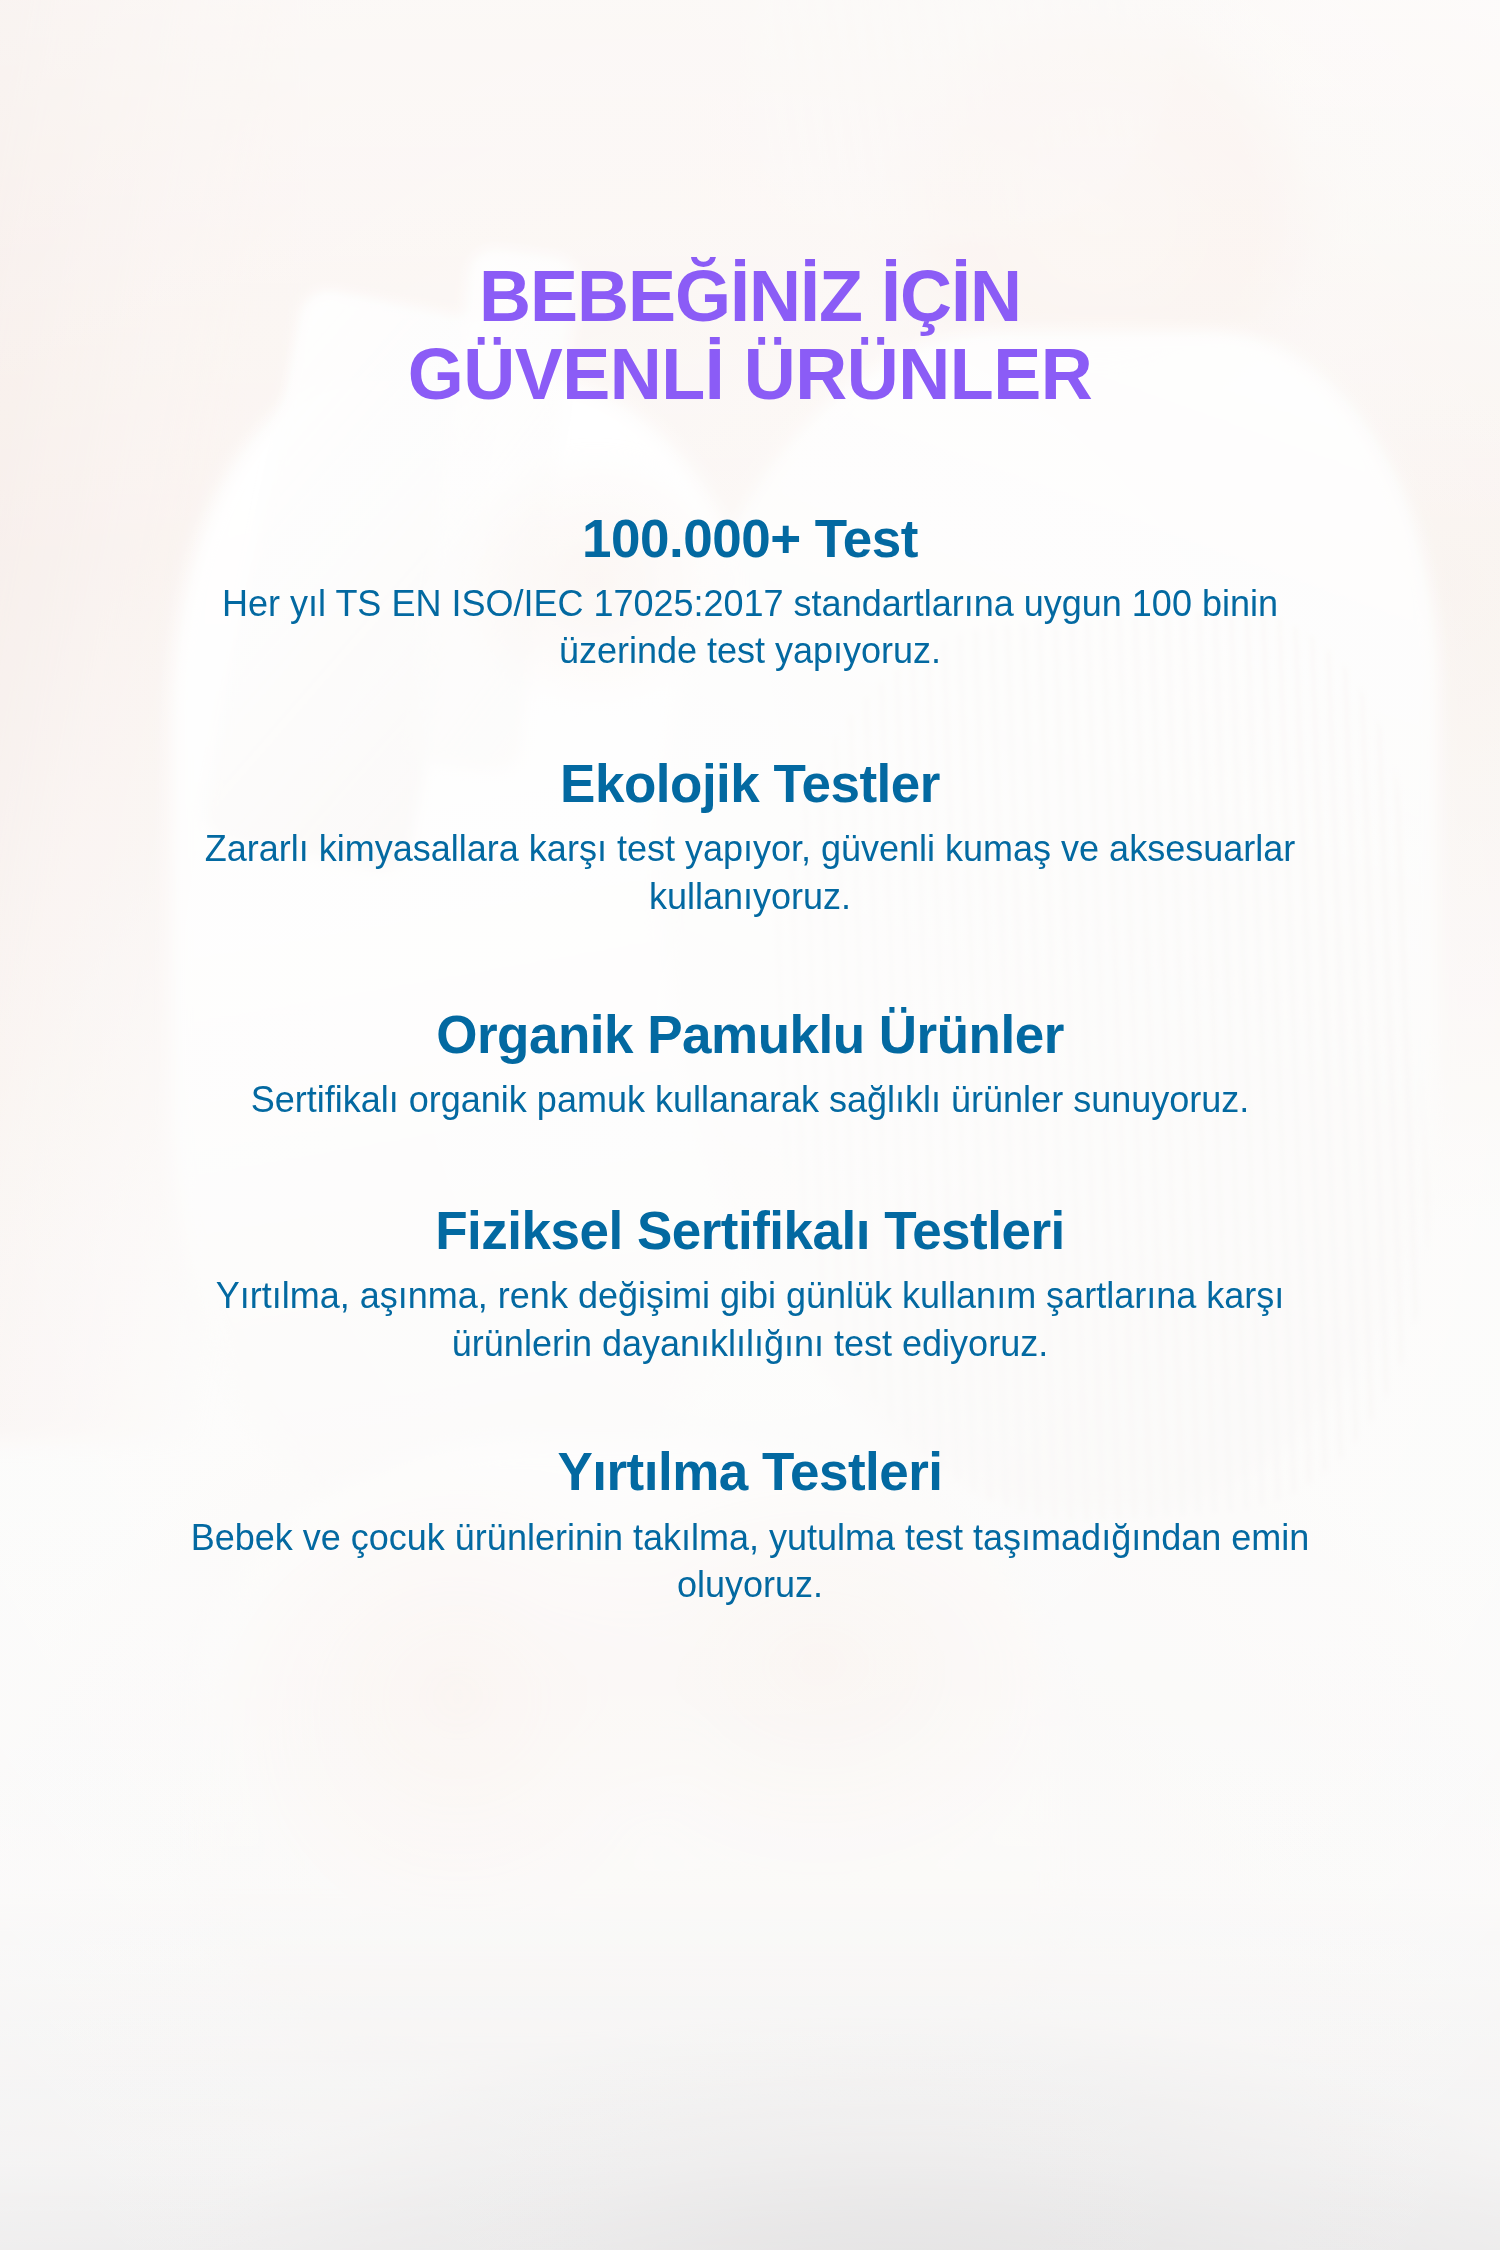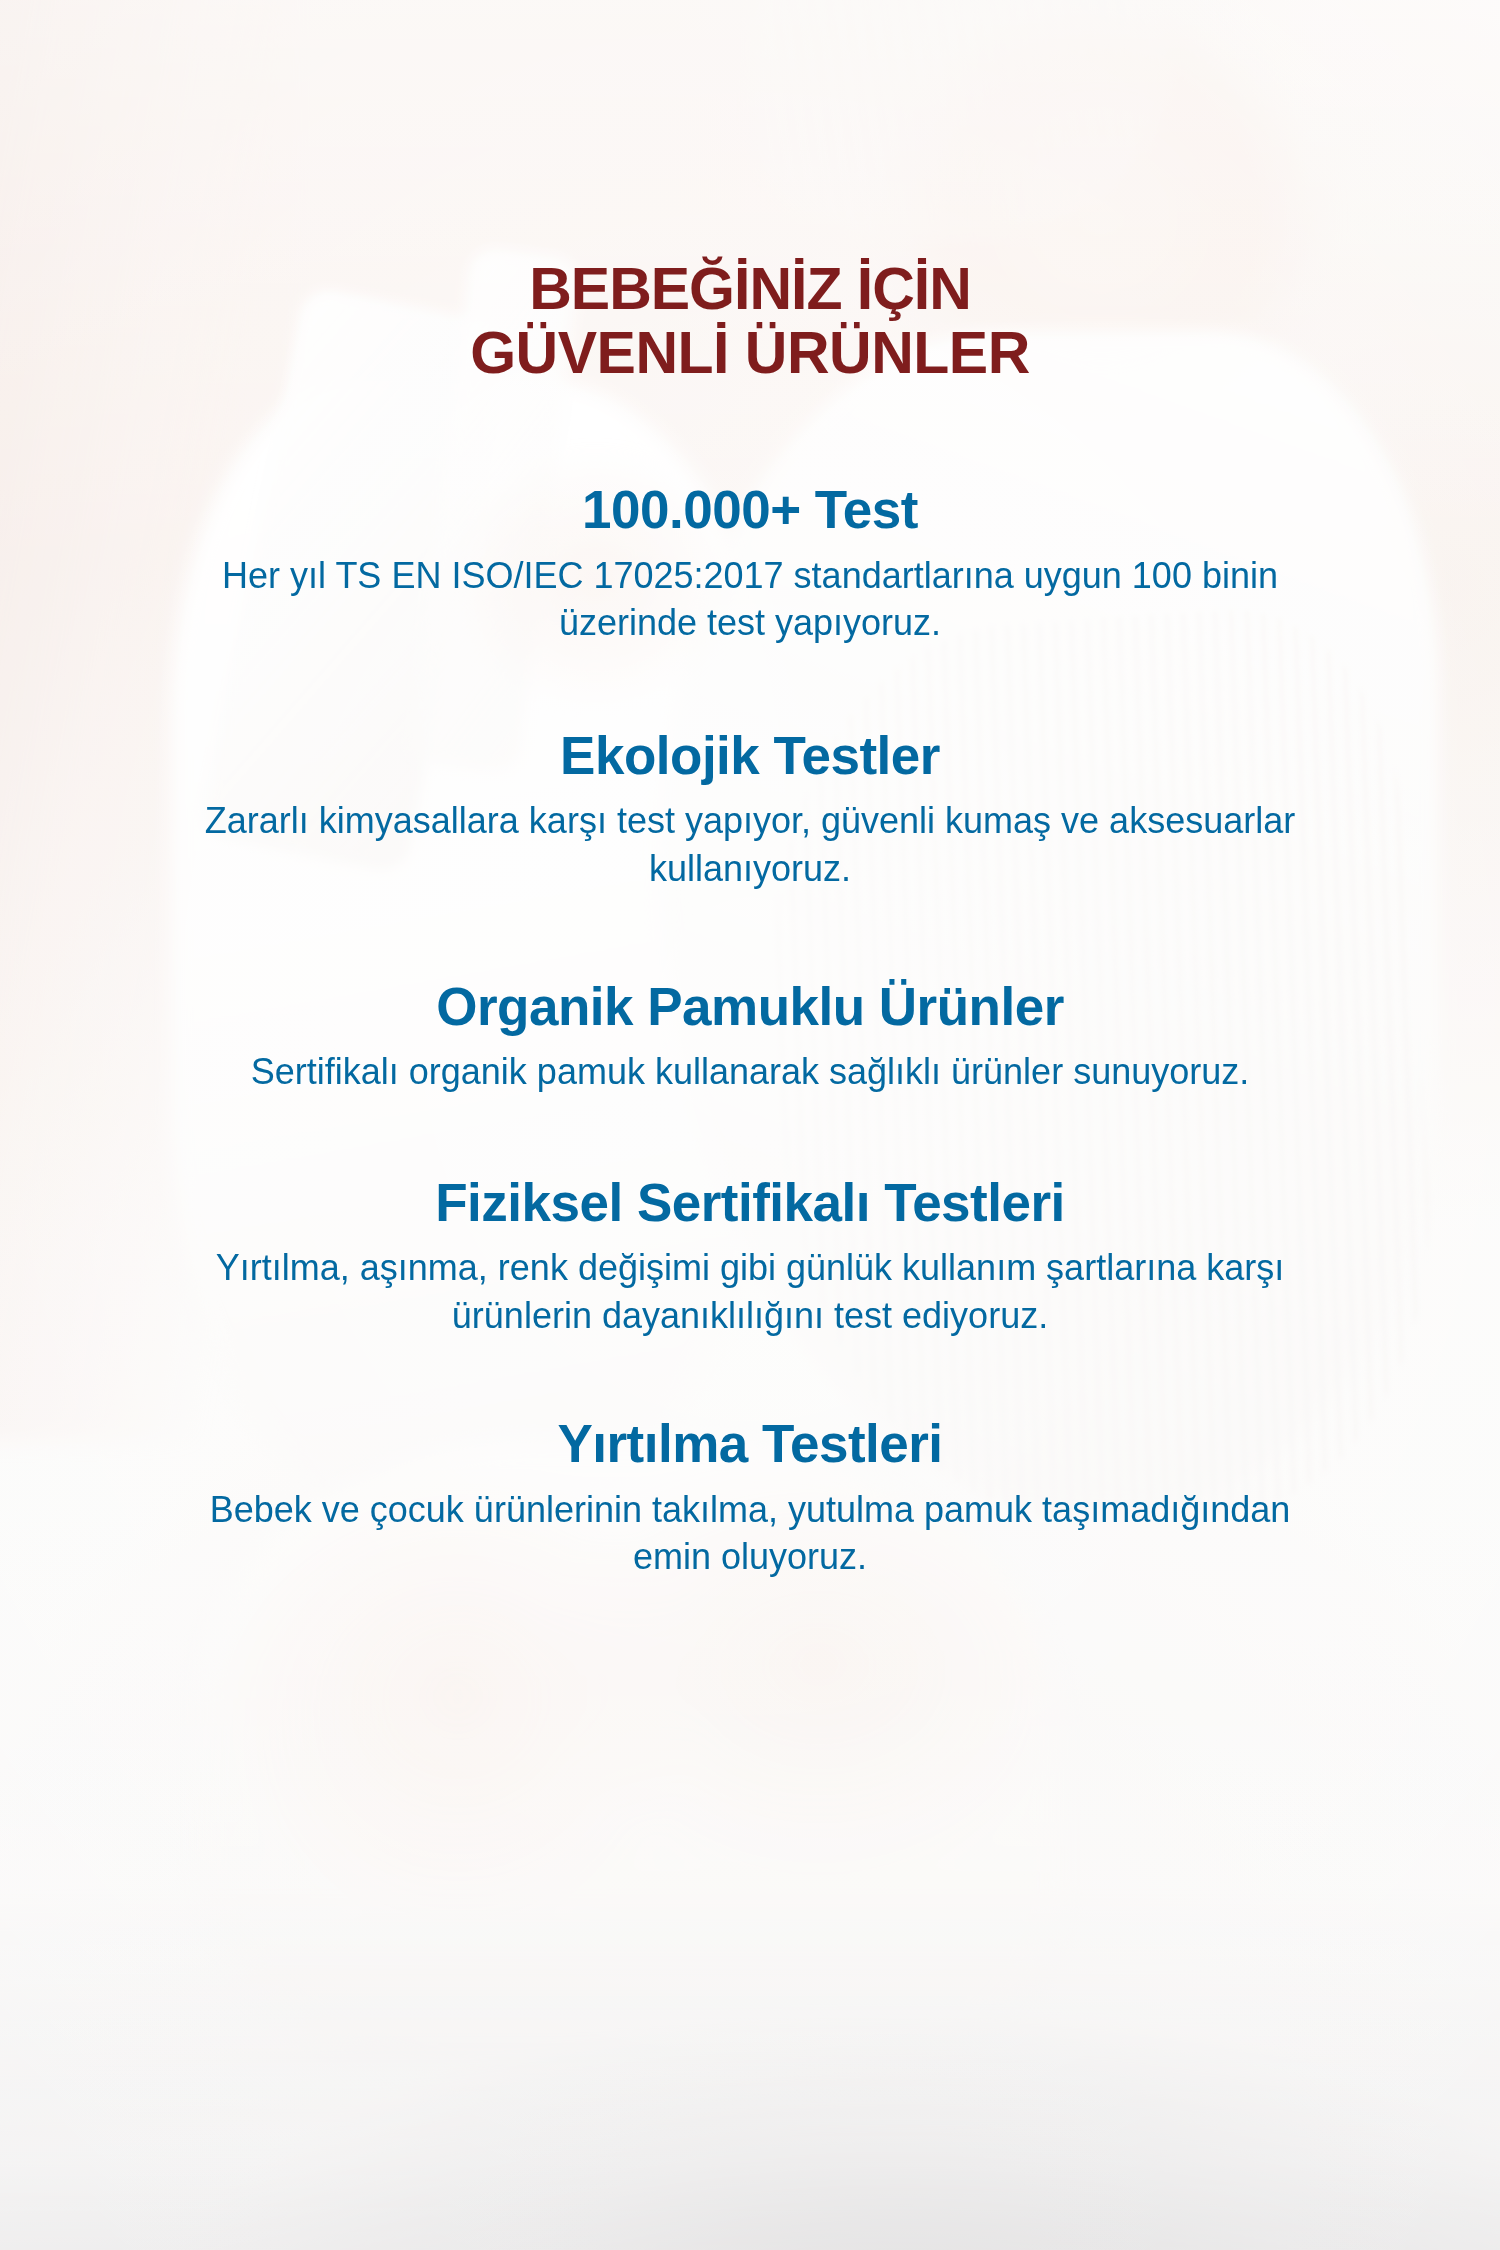--- a/index.html
+++ b/index.html
@@ -178,25 +178,25 @@
     position: relative;
     z-index: 5;
     width: 100%;
     height: 100%;
     padding: 258px 96px 0 96px;
     text-align: center;
     color: #2b2b2b;
   }
 
   .headline {
-    font-size: 59px;
+    font-size: 72px;
     line-height: 1.08;
     font-weight: 700;
     letter-spacing: -1px;
-    color: #7f1d1d;
+    color: #8b5cf6;
     text-transform: uppercase;
     margin-bottom: 17px;
   }
   .headline .line {
     display: block;
     white-space: nowrap;
   }
   .headline .line-2 { letter-spacing: -0.5px; }
 
   .features {
@@ -274,18 +274,18 @@
         <div class="feature-desc">Sertifikalı organik pamuk kullanarak sağlıklı ürünler sunuyoruz.</div>
       </div>
 
       <div class="feature f-physical">
         <div class="feature-title">Fiziksel Sertifikalı Testleri</div>
         <div class="feature-desc">Yırtılma, aşınma, renk değişimi gibi günlük kullanım şartlarına karşı ürünlerin dayanıklılığını test ediyoruz.</div>
       </div>
 
       <div class="feature f-safety">
         <div class="feature-title">Yırtılma Testleri</div>
-        <div class="feature-desc">Bebek ve çocuk ürünlerinin takılma, yutulma pamuk taşımadığından emin oluyoruz.</div>
+        <div class="feature-desc">Bebek ve çocuk ürünlerinin takılma, yutulma test taşımadığından emin oluyoruz.</div>
       </div>
 
     </div>
   </div>
 </div>
 
 </body></html>

